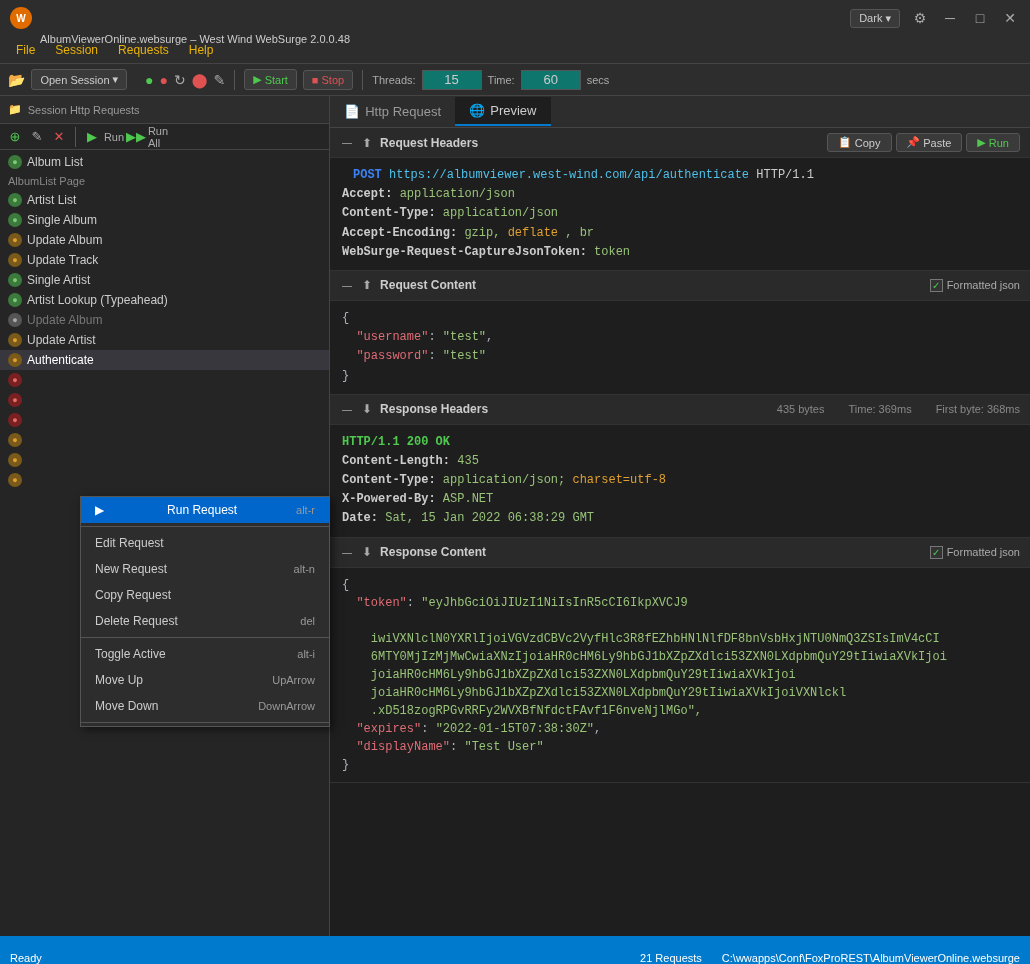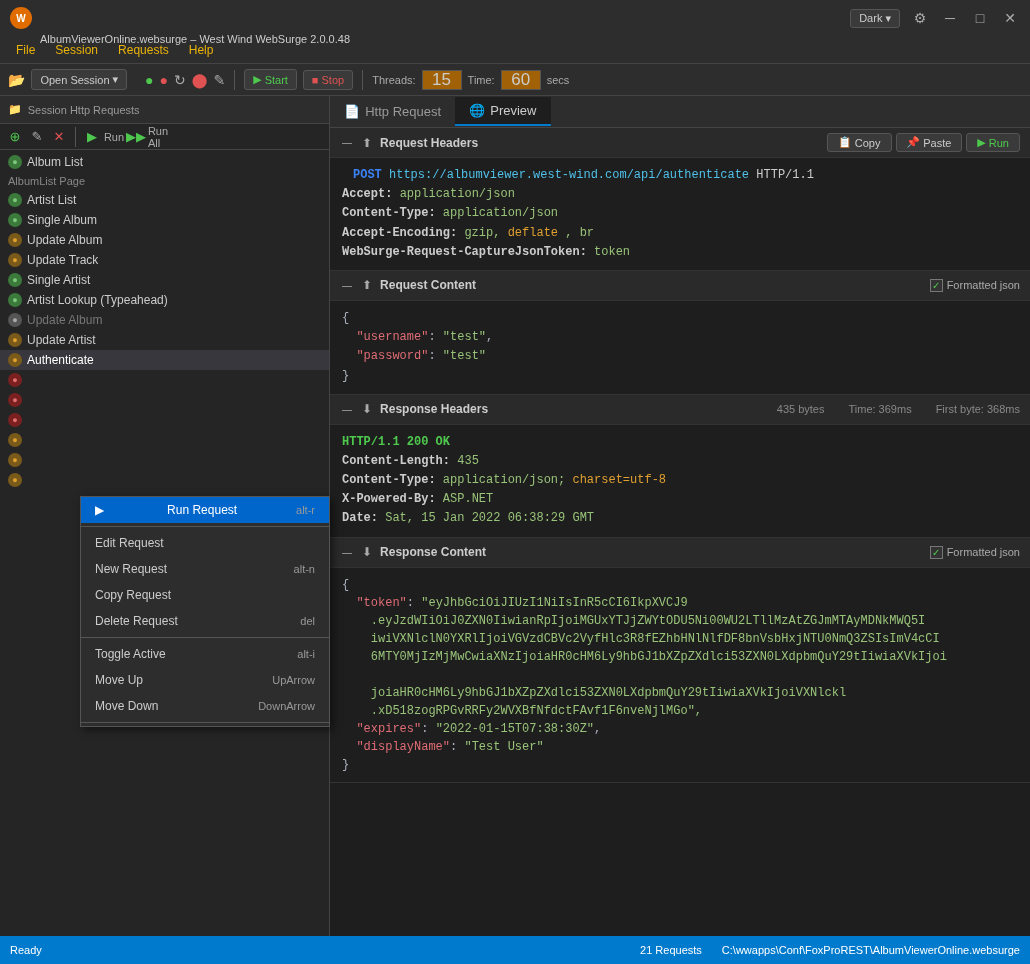--- a/index.html
+++ b/index.html
@@ -21,21 +21,21 @@
     
     #main { display: flex; height: calc(964px - 36px - 28px - 32px - 28px); }
 
     
     #toolbar { height: 32px; background: #2d2d2d; display: flex; align-items: center; padding: 0 8px; gap: 6px; border-bottom: 1px solid #444; }
     .toolbar-btn { display: flex; align-items: center; gap: 3px; padding: 3px 8px; background: #3a3a3a; border: 1px solid #555; border-radius: 3px; color: #ccc; cursor: pointer; font-size: 11px; }
     .toolbar-btn.green { color: #4ec94e; }
     .toolbar-btn.red { color: #e05252; }
     .toolbar-separator { width: 1px; height: 20px; background: #555; margin: 0 3px; }
     .toolbar-label { color: #aaa; font-size: 11px; }
-    .toolbar-input { width: 40px; height: 20px; background: #a16207; border: 1px solid #555; color: #ccc; text-align: center; font-size: 17px; }
+    .toolbar-input { width: 60px; height: 20px; background: #0f766e; border: 1px solid #555; color: #ccc; text-align: center; font-size: 13px; }
 
     
     #sidebar { width: 330px; background: #252526; border-right: 1px solid #444; display: flex; flex-direction: column; overflow: hidden; }
     #sidebar-header { height: 28px; background: #2d2d2d; display: flex; align-items: center; padding: 0 8px; border-bottom: 1px solid #444; color: #999; font-size: 11px; gap: 6px; }
     #sidebar-toolbar { height: 26px; background: #252526; display: flex; align-items: center; padding: 0 6px; gap: 4px; border-bottom: 1px solid #444; }
     .sidebar-tb-btn { width: 18px; height: 18px; display: flex; align-items: center; justify-content: center; color: #aaa; cursor: pointer; font-size: 13px; }
     #sidebar-list { flex: 1; overflow-y: auto; padding: 2px 0; }
     .sidebar-item { display: flex; align-items: center; padding: 3px 8px; cursor: pointer; gap: 5px; }
     .sidebar-item.active { background: #37373d; }
     .sidebar-item .icon { width: 14px; height: 14px; border-radius: 50%; flex-shrink: 0; display: flex; align-items: center; justify-content: center; font-size: 9px; font-weight: bold; }
@@ -80,21 +80,21 @@
     .c-key { color: #e06c75; }
     .c-status-ok { color: #4ec94e; font-weight: bold; }
     .c-orange { color: #e0a030; }
 
     .formatted-check { margin-left: auto; display: flex; align-items: center; gap: 4px; color: #aaa; font-size: 11px; }
     .checkbox { width: 13px; height: 13px; border: 1px solid #777; background: #333; display: inline-flex; align-items: center; justify-content: center; font-size: 10px; color: #4ec94e; }
 
     .stat-info { margin-left: auto; display: flex; gap: 24px; color: #888; font-size: 11px; }
 
     
-    #statusbar { height: 28px; background: #007acc; display: flex; align-items: center; padding: 0 10px; justify-content: space-between; }
+    #statusbar { height: 28px; background: #007acc; display: flex; align-items: flex-end; padding: 0 10px; justify-content: space-between; }
     #status-text { color: white; font-size: 11px; }
     #status-right { color: white; font-size: 11px; display: flex; gap: 20px; }
 
     
     .collapse-icon { width: 14px; height: 14px; display: flex; align-items: center; justify-content: center; color: #aaa; font-size: 10px; cursor: pointer; }
 
     .upload-icon { color: #aaa; font-size: 12px; }
   </style>
 </head>
 <body>
@@ -408,24 +408,24 @@
           <span class="upload-icon">⬇</span>
           <span class="section-title">Response Content</span>
           <div class="formatted-check">
             <span class="checkbox">✓</span>
             <span>Formatted json</span>
           </div>
         </div>
         <div class="section-body" style="line-height:1.5;">
           <span class="c-punct">{</span><br>
           <span>&nbsp;&nbsp;</span><span class="c-key">"token"</span><span class="c-punct">: </span><span class="c-string">"eyJhbGciOiJIUzI1NiIsInR5cCI6IkpXVCJ9</span><br>
-          <span class="c-string">&nbsp;&nbsp;&nbsp;&nbsp;.eyJzdWIiOiJ0ZXN0IiwianRpIjoiMGUxYTJjZWYtODU5Ni00WU2LTllMzAtZGJmMTAyMDNkMWQ5I</span><br>
+          <br>
           <span class="c-string">&nbsp;&nbsp;&nbsp;&nbsp;iwiVXNlclN0YXRlIjoiVGVzdCBVc2VyfHlc3R8fEZhbHNlNlfDF8bnVsbHxjNTU0NmQ3ZSIsImV4cCI</span><br>
           <span class="c-string">&nbsp;&nbsp;&nbsp;&nbsp;6MTY0MjIzMjMwCwiaXNzIjoiaHR0cHM6Ly9hbGJ1bXZpZXdlci53ZXN0LXdpbmQuY29tIiwiaXVkIjoi</span><br>
-          <br>
+          <span class="c-string">&nbsp;&nbsp;&nbsp;&nbsp;joiaHR0cHM6Ly9hbGJ1bXZpZXdlci53ZXN0LXdpbmQuY29tIiwiaXVkIjoi</span><br>
           <span class="c-string">&nbsp;&nbsp;&nbsp;&nbsp;joiaHR0cHM6Ly9hbGJ1bXZpZXdlci53ZXN0LXdpbmQuY29tIiwiaXVkIjoiVXNlckl</span><br>
           <span class="c-string">&nbsp;&nbsp;&nbsp;&nbsp;.xD518zogRPGvRRFy2WVXBfNfdctFAvf1F6nveNjlMGo",</span><br>
           <span>&nbsp;&nbsp;</span><span class="c-key">"expires"</span><span class="c-punct">: </span><span class="c-string">"2022-01-15T07:38:30Z"</span><span class="c-punct">,</span><br>
           <span>&nbsp;&nbsp;</span><span class="c-key">"displayName"</span><span class="c-punct">: </span><span class="c-string">"Test User"</span><br>
           <span class="c-punct">}</span>
         </div>
       </div>
 
     </div>
   </div>

